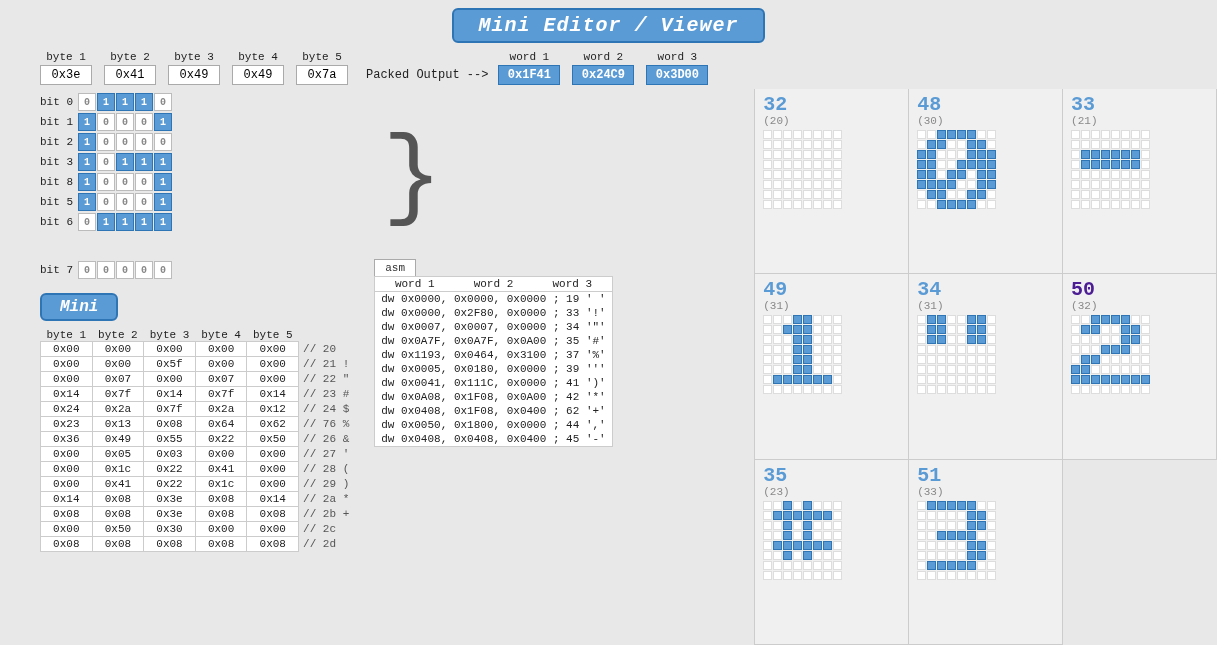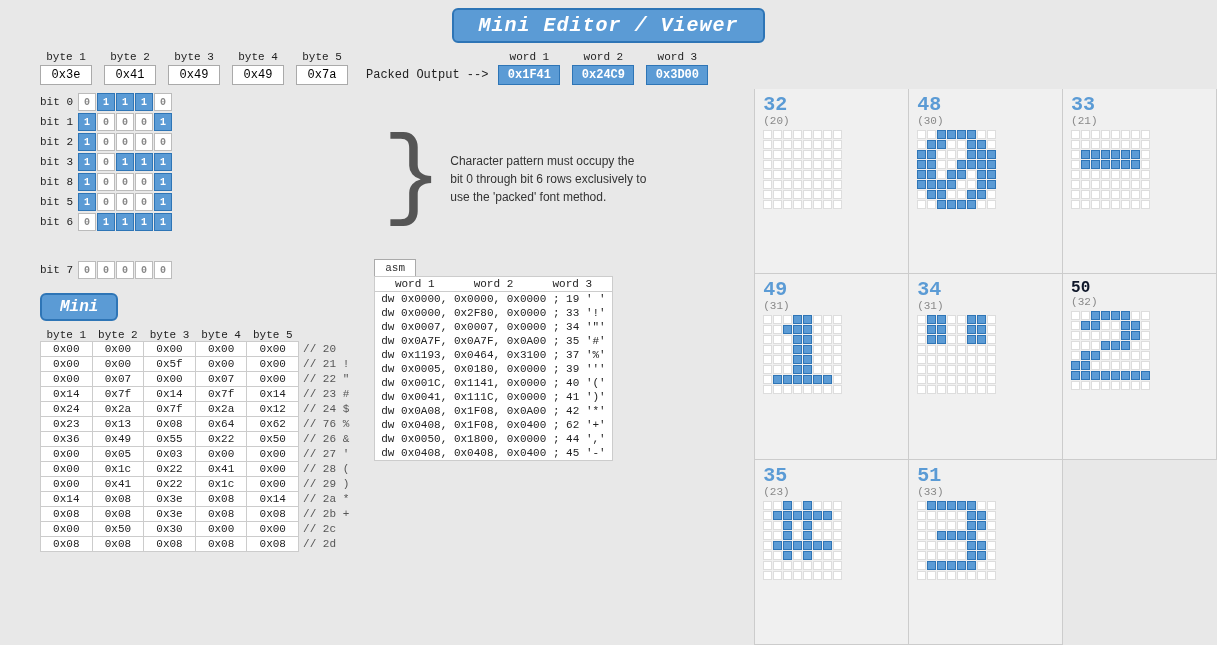--- a/index.html
+++ b/index.html
@@ -432,21 +432,20 @@
               </tr>
             </tbody>
         </table>
       </div>
     </div>
 
     <div style="display:flex; flex-direction:column; gap:0; padding-left:20px; min-width:400px;">
 
       <div style="display:flex; align-items:center; gap:8px; margin-top:10px; height:160px;">
         <div style="font-size:100px; color:#555; font-weight:100; line-height:1; margin-left:8px;">}</div>
-        <div style="font-size:12px; color:#333; max-width:200px; line-height:1.5; font-family:Arial,sans-serif;">Character pattern must occupy the bit 0 through bit 6 rows exclusively to use the 'packed' font method.</div>
       </div>
 
 
       <div>
         <div class="asm-tab">asm</div>
         <table class="output-table">
           <thead>
             <tr>
               <th>word 1</th>
               <th>word 2</th>
@@ -466,23 +465,20 @@
               <tr>
                 <td colspan="3" style="font-family: &quot;Courier New&quot;, monospace; font-size: 11px; padding: 1px 6px;">dw 0x0A7F, 0x0A7F, 0x0A00 ; 35 '#'</td>
               </tr>
               <tr>
                 <td colspan="3" style="font-family: &quot;Courier New&quot;, monospace; font-size: 11px; padding: 1px 6px;">dw 0x1193, 0x0464, 0x3100 ; 37 '%'</td>
               </tr>
               <tr>
                 <td colspan="3" style="font-family: &quot;Courier New&quot;, monospace; font-size: 11px; padding: 1px 6px;">dw 0x0005, 0x0180, 0x0000 ; 39 '''</td>
               </tr>
               <tr>
-                <td colspan="3" style="font-family: &quot;Courier New&quot;, monospace; font-size: 11px; padding: 1px 6px;">dw 0x001C, 0x1141, 0x0000 ; 40 '('</td>
-              </tr>
-              <tr>
                 <td colspan="3" style="font-family: &quot;Courier New&quot;, monospace; font-size: 11px; padding: 1px 6px;">dw 0x0041, 0x111C, 0x0000 ; 41 ')'</td>
               </tr>
               <tr>
                 <td colspan="3" style="font-family: &quot;Courier New&quot;, monospace; font-size: 11px; padding: 1px 6px;">dw 0x0A08, 0x1F08, 0x0A00 ; 42 '*'</td>
               </tr>
               <tr>
                 <td colspan="3" style="font-family: &quot;Courier New&quot;, monospace; font-size: 11px; padding: 1px 6px;">dw 0x0408, 0x1F08, 0x0400 ; 62 '+'</td>
               </tr>
               <tr>
                 <td colspan="3" style="font-family: &quot;Courier New&quot;, monospace; font-size: 11px; padding: 1px 6px;">dw 0x0050, 0x1800, 0x0000 ; 44 ','</td>
@@ -841,21 +837,21 @@
               <div style="width: 9px; height: 9px; background: rgb(255, 255, 255); border: 0.5px solid rgb(221, 221, 221);"></div>
               <div style="width: 9px; height: 9px; background: rgb(255, 255, 255); border: 0.5px solid rgb(221, 221, 221);"></div>
               <div style="width: 9px; height: 9px; background: rgb(255, 255, 255); border: 0.5px solid rgb(221, 221, 221);"></div>
               <div style="width: 9px; height: 9px; background: rgb(255, 255, 255); border: 0.5px solid rgb(221, 221, 221);"></div>
               <div style="width: 9px; height: 9px; background: rgb(255, 255, 255); border: 0.5px solid rgb(221, 221, 221);"></div>
               <div style="width: 9px; height: 9px; background: rgb(255, 255, 255); border: 0.5px solid rgb(221, 221, 221);"></div>
               <div style="width: 9px; height: 9px; background: rgb(255, 255, 255); border: 0.5px solid rgb(221, 221, 221);"></div>
             </div>
           </div>
           <div style="display: flex; flex-direction: column; align-items: flex-start; padding: 6px 8px; border-right: 1px solid rgb(204, 204, 204); border-bottom: 1px solid rgb(204, 204, 204); background: rgb(240, 240, 240);">
-            <div style="font-size: 16px; font-weight: bold; color: #0f172a; line-height: 1;">50</div>
+            <div style="font-size: 20px; font-weight: bold; color: #4c1d95; line-height: 1;">50</div>
             <div style="font-size: 11px; color: rgb(136, 136, 136);">(32)</div>
             <div style="display: grid; grid-template-columns: repeat(8, 9px); gap: 1px; margin-top: 3px;">
               <div style="width: 9px; height: 9px; background: rgb(255, 255, 255); border: 0.5px solid rgb(221, 221, 221);"></div>
               <div style="width: 9px; height: 9px; background: rgb(255, 255, 255); border: 0.5px solid rgb(221, 221, 221);"></div>
               <div style="width: 9px; height: 9px; background: rgb(91, 155, 213); border: 0.5px solid rgb(46, 117, 182);"></div>
               <div style="width: 9px; height: 9px; background: rgb(91, 155, 213); border: 0.5px solid rgb(46, 117, 182);"></div>
               <div style="width: 9px; height: 9px; background: rgb(91, 155, 213); border: 0.5px solid rgb(46, 117, 182);"></div>
               <div style="width: 9px; height: 9px; background: rgb(91, 155, 213); border: 0.5px solid rgb(46, 117, 182);"></div>
               <div style="width: 9px; height: 9px; background: rgb(255, 255, 255); border: 0.5px solid rgb(221, 221, 221);"></div>
               <div style="width: 9px; height: 9px; background: rgb(255, 255, 255); border: 0.5px solid rgb(221, 221, 221);"></div>

